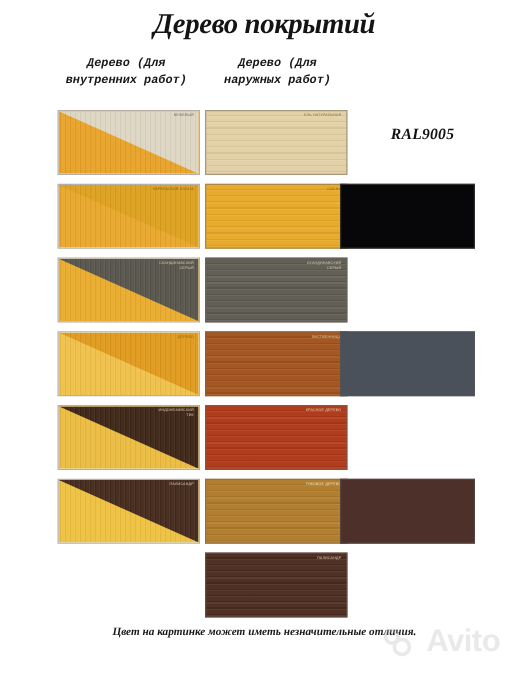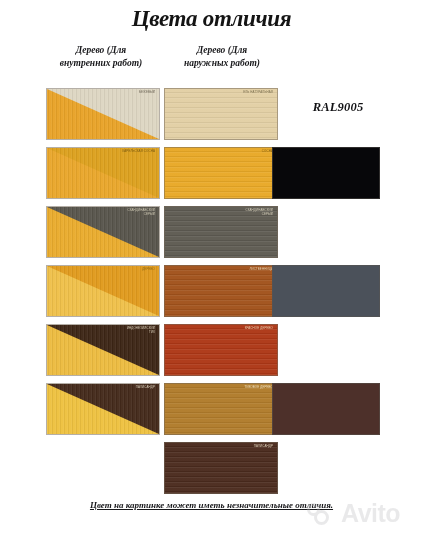--- a/index.html
+++ b/index.html
@@ -27,21 +27,21 @@
   
   .headers{position:absolute;left:0;top:44px;width:423px;height:38px;}
   .col-head{
     position:absolute;
     text-align:center;
     font-size:9.5px;
     font-style:italic;
     font-weight:700;
     line-height:13px;
     color:#17171a;
-    font-family:Liberation Serif, serif;
+    font-family:Liberation Mono, monospace;
   }
   .col-head.c1{left:42px;width:118px;}
   .col-head.c2{left:163px;width:118px;}
   .col-head.c3{left:282px;width:112px;}
 
   
   .grid{position:absolute;left:0;top:0;width:423px;height:540px;}
 
   .sw{
     position:absolute;
@@ -106,21 +106,20 @@
 
   
   .footer{
     position:absolute;left:0;top:500px;width:423px;
     text-align:center;
     font-family:"Liberation Serif", serif;
     font-style:italic;
     font-weight:700;
     font-size:9px;
     color:#18181b;
-    text-decoration:underline;
   }
 
   
   .watermark{
     position:absolute;right:4px;bottom:4px;
     width:112px;height:44px;
     opacity:.30;
     pointer-events:none;
   }
   .watermark .wm-text{
@@ -138,21 +137,21 @@
     box-sizing:border-box;
   }
   .watermark .wm-mark i.a{left:0;top:0;width:13px;height:13px;}
   .watermark .wm-mark i.b{left:7px;top:7px;width:15px;height:15px;}
 </style>
 </head>
 <body>
 
 <div class="page">
 
-  <div class="title">Цвета отличия</div>
+  <div class="title">Дерево покрытий</div>
 
   <div class="headers">
     <div class="col-head c1" id="h0" style="white-space: pre-line;">Дерево (Для
 внутренних работ)</div>
     <div class="col-head c2" id="h1" style="white-space: pre-line;">Дерево (Для
 наружных работ)</div>
   </div>
 
   <div class="grid" id="grid">
       <div class="sw" style="left: 46px; top: 88px; width: 114px; height: 52px;">

